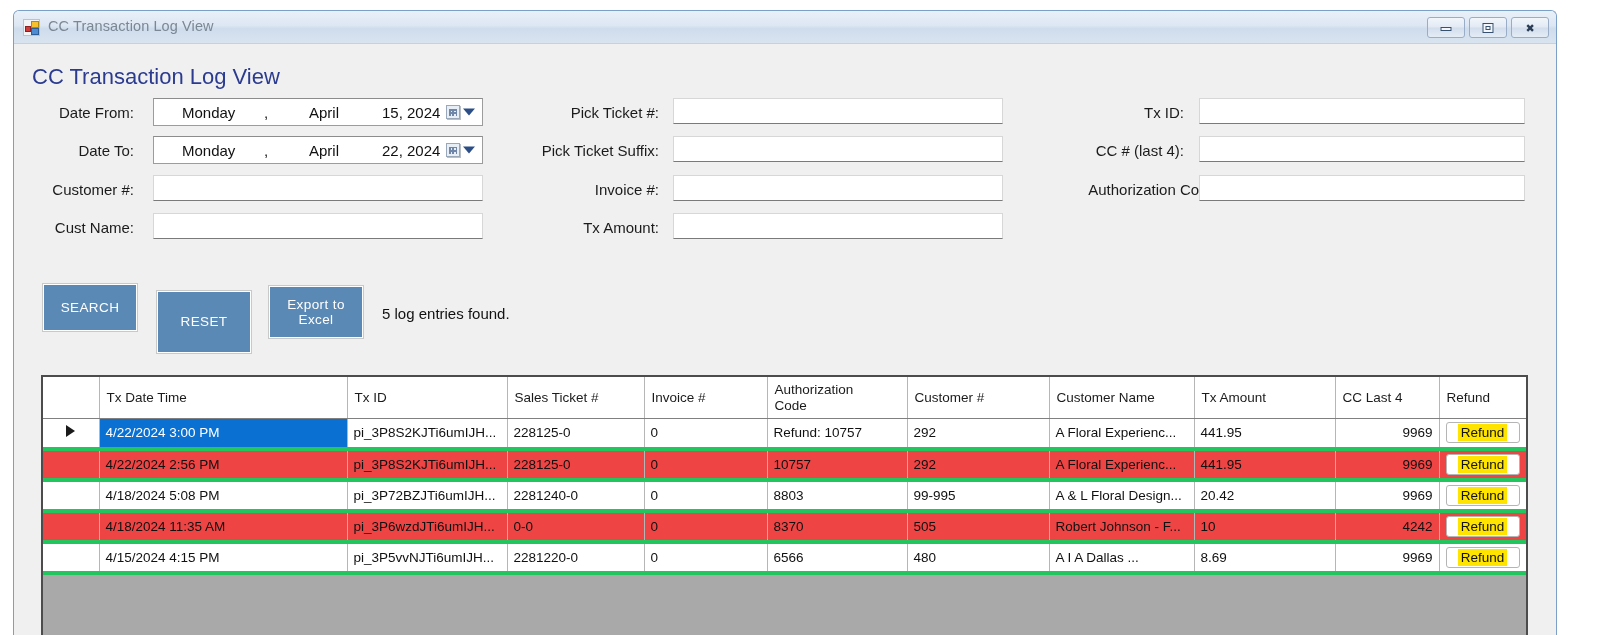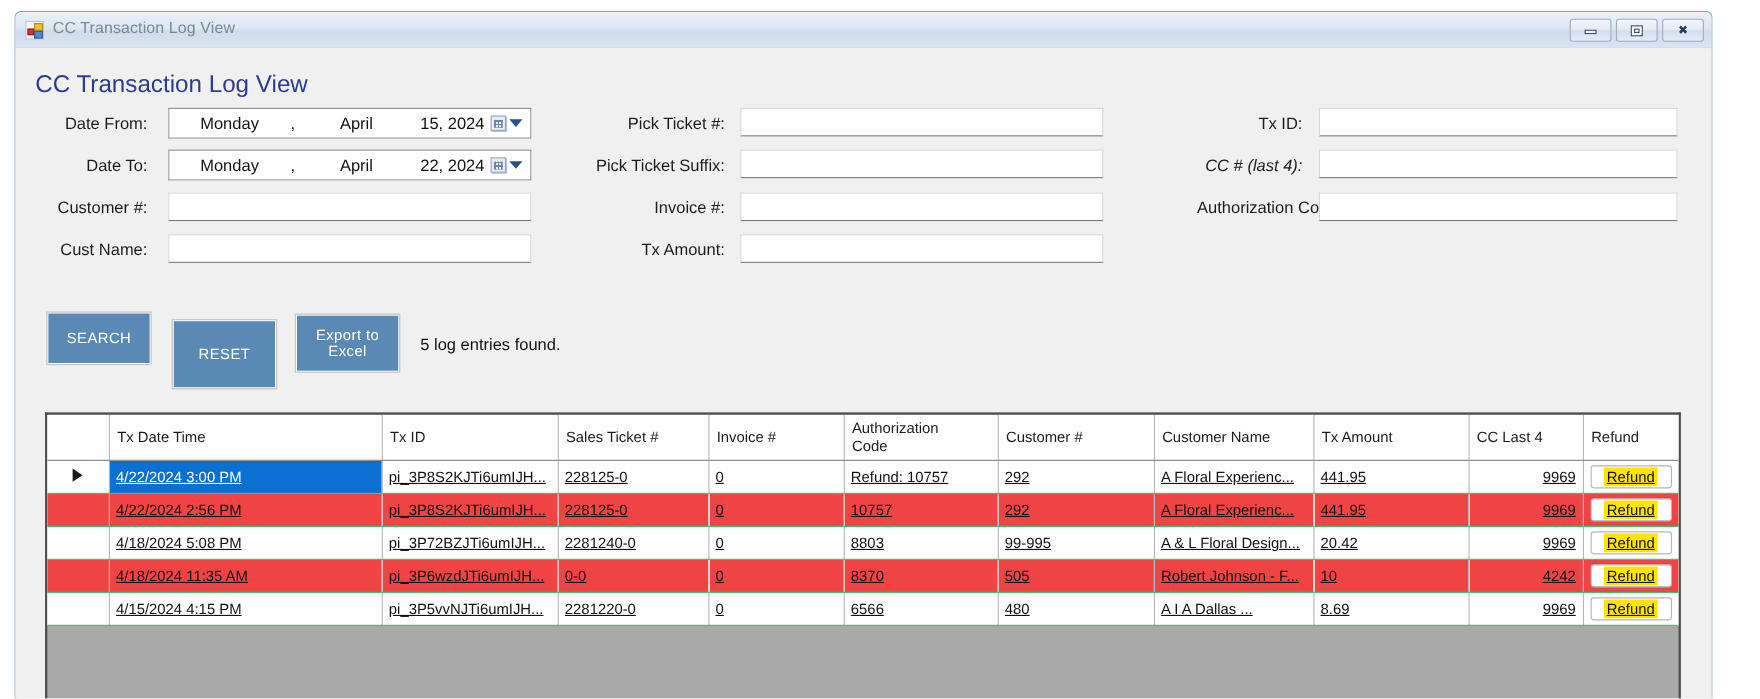--- a/index.html
+++ b/index.html
@@ -171,28 +171,27 @@
     font-size: 13.5px;
     color: #1b1b1b;
     text-align: left;
     padding: 5px 7px;
     height: 40px;
     vertical-align: middle;
     line-height: 1.15;
   }
   table.dg td {
     border-right: 1px solid #b6b6b6;
-    border-bottom: 1px solid #22c55e;
+    border-bottom: 4px solid #22c55e;
     font-size: 13.5px;
     color: #111;
     padding: 3px 6px;
     height: 30px;
     white-space: nowrap;
     overflow: hidden;
-    text-decoration: underline;
   }
   td.rowhdr, th.rowhdr {
     background: #ffffff;
     border-right: 1px solid #9d9d9d;
     text-align: center;
     padding: 0;
   }
   tr.alt td { background: #ef4444; }
   tr.sel td.c-date { background: #0a70d2; color: #ffffff; }
   td.num { text-align: right; }
@@ -283,21 +282,21 @@
 
     <div class="field-label" style="left:460px; top:137px; width:185px;">Invoice #:</div>
     <input class="txt-input" style="left: 659px; top: 131px; width: 330px;" type="text" placeholder="">
 
     <div class="field-label" style="left:460px; top:175px; width:185px;">Tx Amount:</div>
     <input class="txt-input" style="left: 659px; top: 169px; width: 330px;" type="text" placeholder="">
 
     <div class="field-label" style="left:940px; top:60px; width:230px;">Tx ID:</div>
     <input class="txt-input" style="left: 1185px; top: 54px; width: 326px;" type="text" placeholder="">
 
-    <div class="field-label" style="left:940px; top:98px; width:230px;font-style:italic;">CC # (last 4):</div>
+    <div class="field-label" style="left:940px; top:98px; width:230px;">CC # (last 4):</div>
     <input class="txt-input" style="left: 1185px; top: 92px; width: 326px;" type="text" placeholder="">
 
     <div class="field-label" style="left:976px; top:137px; width:230px;">Authorization Code:</div>
     <input class="txt-input" style="left: 1185px; top: 131px; width: 326px;" type="text" placeholder="">
 
     <div class="act-btn" style="left:29px; top:240px; width:94px; height:47px;">
       <span>SEARCH</span>
     </div>
     <div class="act-btn" style="left:143px; top:247px; width:94px; height:62px;">
       <span>RESET</span>

